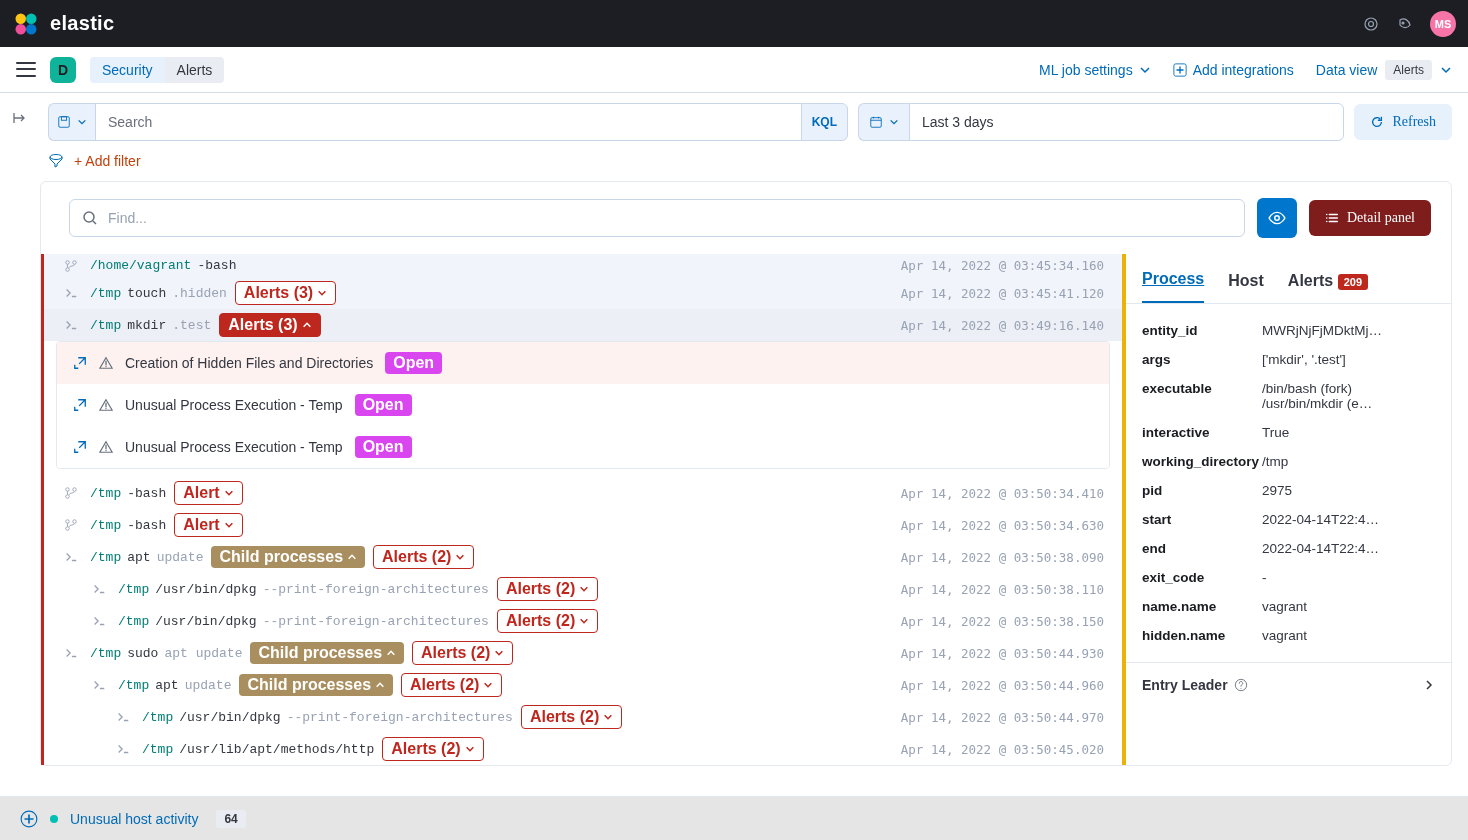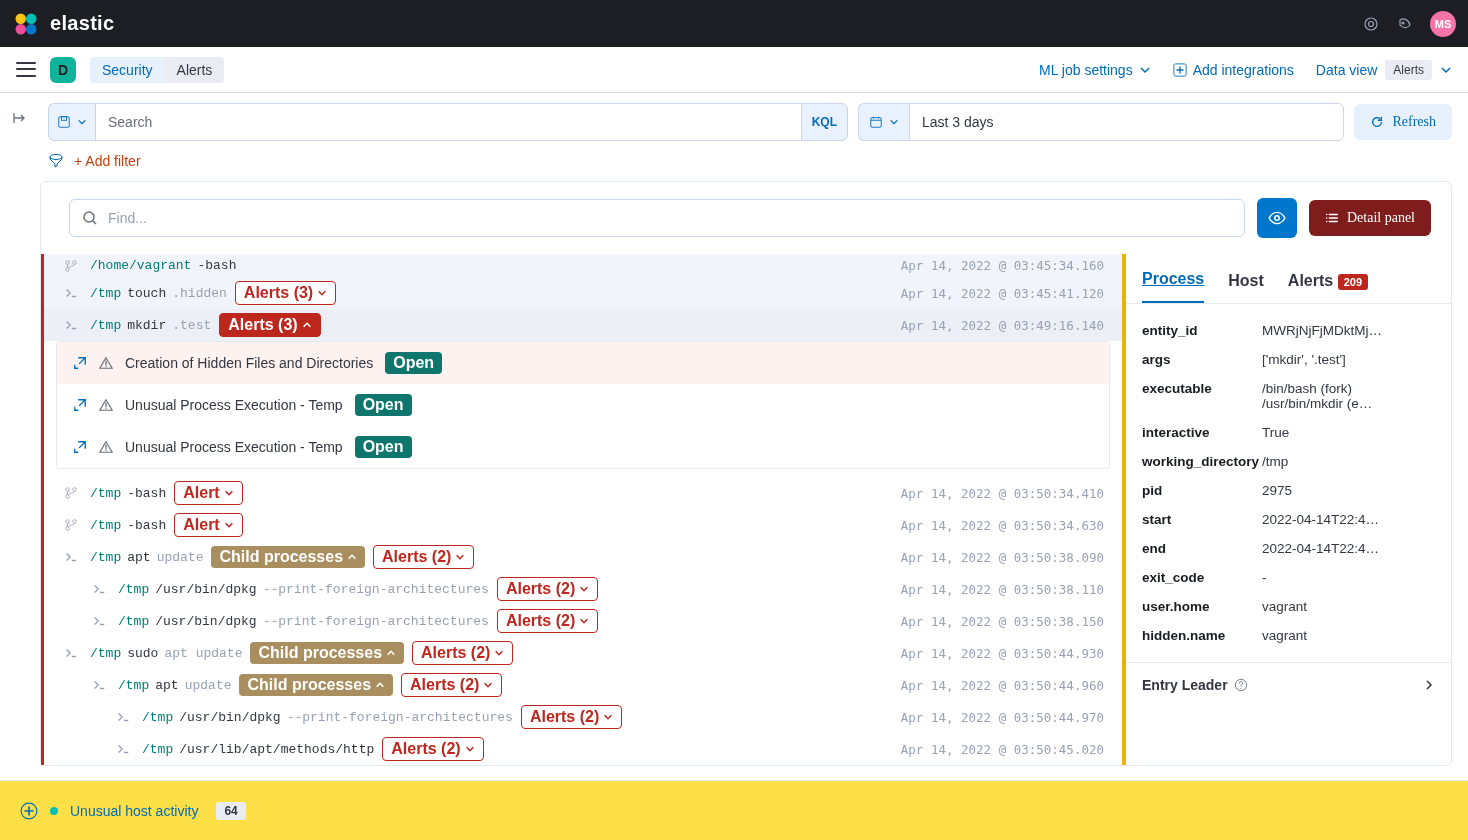--- a/index.html
+++ b/index.html
@@ -71,41 +71,41 @@
 
 .ricon { width:16px; color:#69707d; margin-right:10px; flex-shrink:0; display:inline-flex; }
 .path { color:#017d73; }
 .cmd { color:#343741; margin-left:6px; }
 .args { color:#98a2b3; margin-left:6px; }
 
 .tag { display:inline-flex; align-items:center; gap:4px; font-size:16px; font-weight:600; padding:2px 8px; border-radius:4px; margin-left:8px; font-family: -apple-system, sans-serif; text-align: right;}
 .tag-alert-out { border:1px solid #bd271e; color:#bd271e; background:#fff; }
 .tag-alert-fill { background:#bd271e; color:#fff; border:1px solid #bd271e;}
 .tag-child { background:#a98f5f; color:#fff; }
-.tag-open { background:#0f766e; color:#fff; font-weight:600;}
+.tag-open { background:#d946ef; color:#fff; font-weight:600;}
 .tag-count { background:#e9edf3; color:#343741; font-size:12px; padding:2px 8px; border-radius:3px; font-weight:600; margin-left:6px;}
 .alert-label { font-family: -apple-system, sans-serif; font-size:14px; color:#343741; }
 .indent1 { padding-left: 48px !important; }
 .indent2 { padding-left: 72px !important; }
 
 
 .tabs { display:flex; align-items:flex-end; padding: 0 16px; border-bottom:1px solid #e4e8ef; height: 50px; gap: 24px;}
 .tab { font-weight:700; font-size:16px; color:#343741; padding: 13px 0; position:relative; }
 .tab.active { color:#006bb8; border-bottom:2px solid #006bb8; text-decoration: underline; }
 .tab-badge { background:#bd271e; color:#fff; font-size:11px; padding:2px 6px; border-radius:3px; font-weight:700; }
 
 .kv { padding: 12px 16px 0; }
 .kvrow { display:flex; padding: 7px 0; font-size:13.5px; }
 .kvrow .k { width: 120px; color:#1a1c21; font-weight:600; font-size:13.5px; word-break:break-word;}
 .kvrow .v { flex:1; color:#343741; word-break:break-all; font-size:13.5px; }
 
 .entry-row { border-top:1px solid #e4e8ef; margin-top:12px; padding: 14px 16px; display:flex; align-items:center; justify-content:space-between; font-weight:700;}
 
 
-.timeline-bar { position:fixed; bottom:0; left:0; right:0; height:60px; border-top:1px solid #e4e8ef; background:#fde047; display:flex; align-items:center; padding:0 20px; gap:12px; font-size:14px; }
+.timeline-bar { position:fixed; bottom:0; left:0; right:0; height:44px; border-top:1px solid #e4e8ef; background:#e5e5e5; display:flex; align-items:center; padding:0 20px; gap:12px; font-size:14px; }
 .plus-circ { color:#006bb8; }
 .dot { width:8px; height:8px; border-radius:50%; background:#00bfb3; }
 .tl-label { color:#006bb8; font-weight:500; }
 
 svg { display:block; }
 input { font-family: inherit; }
 button { font-family: Liberation Serif, serif; cursor:pointer; }
 </style>
 </head>
 <body>
@@ -550,21 +550,21 @@
                 <div>2022-04-14T22:4…</div>
               </div>
             </div>
             <div class="kvrow">
               <div class="k">exit_code</div>
               <div class="v">
                 <div>-</div>
               </div>
             </div>
             <div class="kvrow">
-              <div class="k">user.home</div>
+              <div class="k">name.name</div>
               <div class="v">
                 <div>vagrant</div>
               </div>
             </div>
             <div class="kvrow">
               <div class="k">hidden.name</div>
               <div class="v">
                 <div>vagrant</div>
               </div>
             </div>

